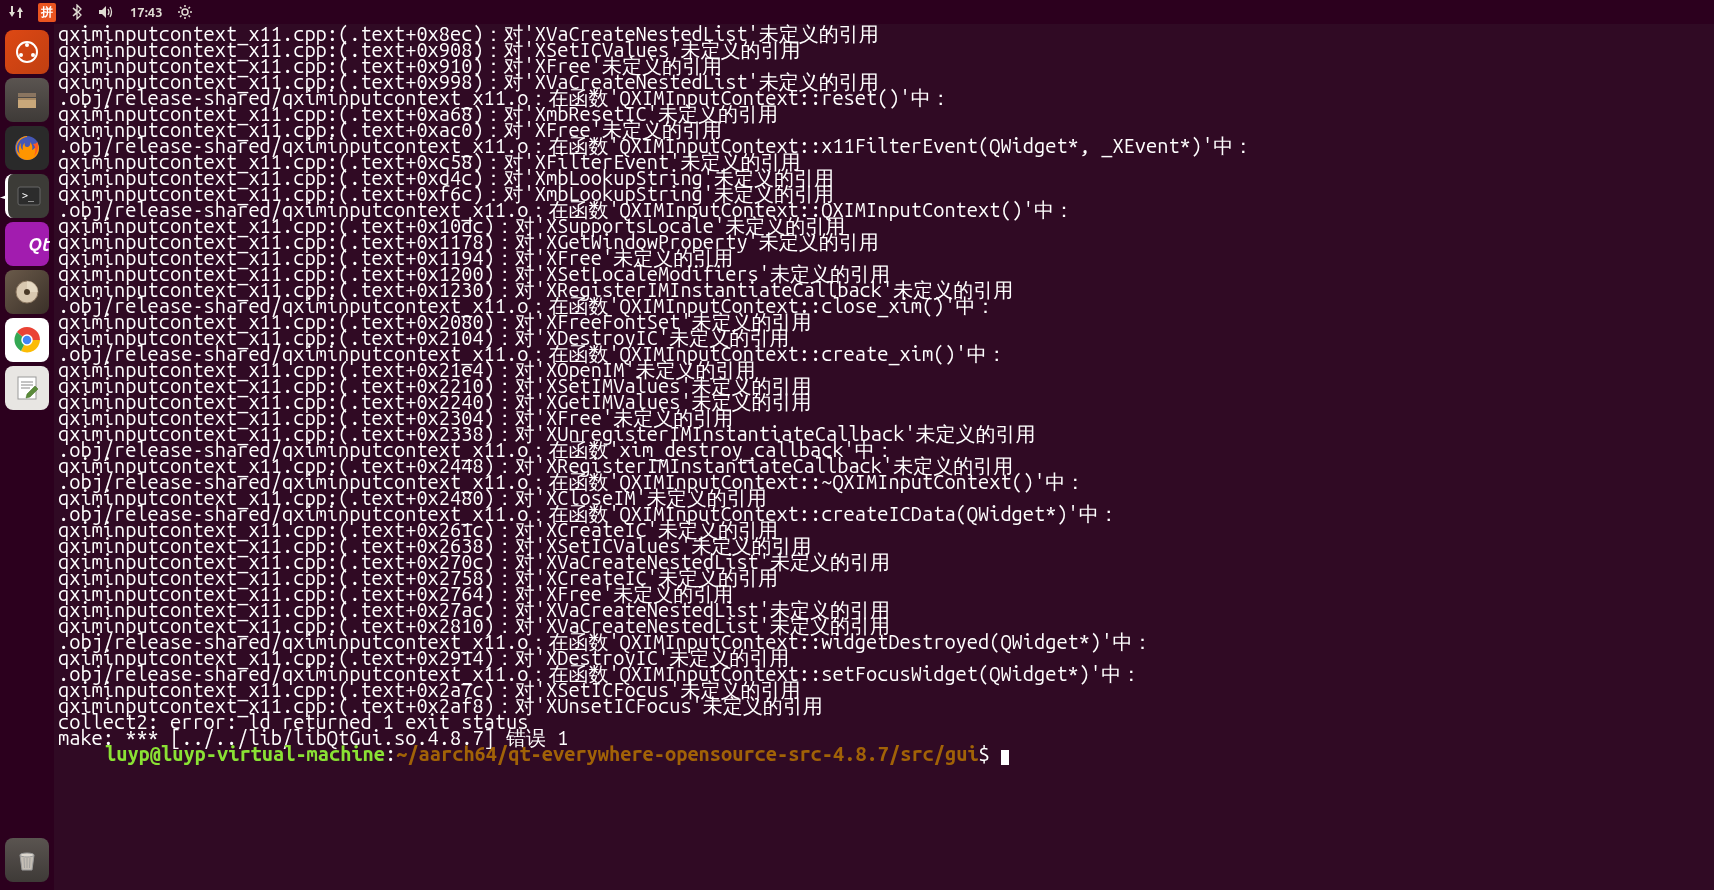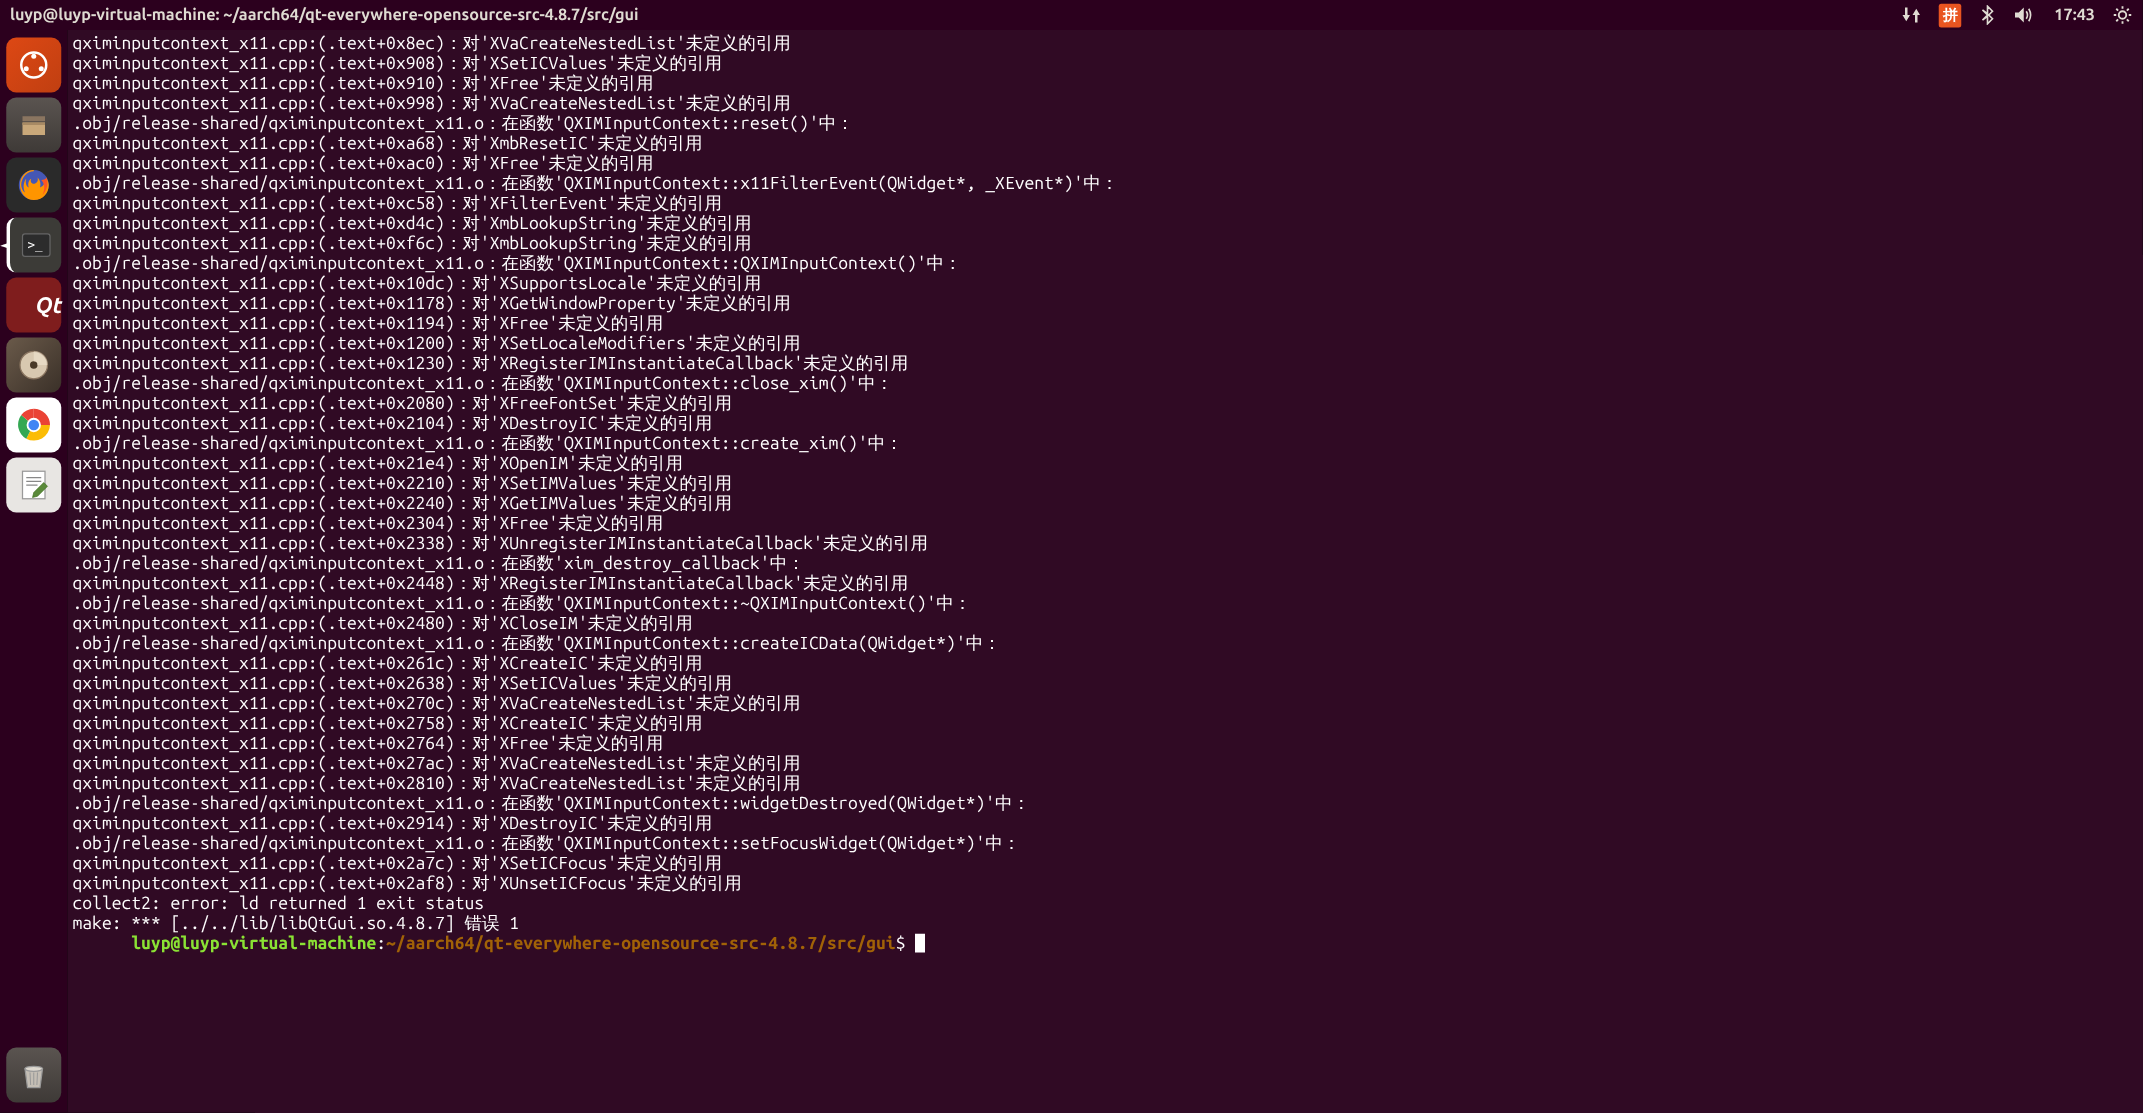--- a/index.html
+++ b/index.html
@@ -84,21 +84,21 @@
     }
     .launcher-firefox {
       background: #2a2a2a;
     }
     .launcher-terminal {
       background: #3c3b37;
       color: #fff;
       border-left: 3px solid #fff;
     }
     .launcher-qt {
-      background: #7f1d1d;
+      background: #a21caf;
       color: #fff;
       font-weight: bold;
       padding-left: 24px;
     }
     .launcher-disc {
       background: linear-gradient(135deg, #6a5a4a, #3a3028);
     }
     .launcher-chrome {
       background: #fff;
     }
@@ -115,21 +115,21 @@
       top: 24px;
       left: 54px;
       right: 0;
       bottom: 0;
       background: #300a24;
       overflow: hidden;
     }
     .terminal-content {
       padding: 2px 4px;
       font-family: "Ubuntu Mono", "DejaVu Sans Mono", monospace;
-      font-size: 14px;
+      font-size: 20px;
       line-height: 16px;
       color: #ffffff;
       white-space: pre;
     }
     .terminal-content .prompt-user {
       color: #8ae234;
       font-weight: bold;
       margin-left: 47px;
     }
     .terminal-content .prompt-path {
@@ -145,23 +145,20 @@
       height: 15px;
       background: #fff;
       vertical-align: text-bottom;
     }
     svg { display: block; }
   </style>
 </head>
 <body>
 
 <div class="menubar">
-  <div class="menubar-left">
-    <span>luyp@luyp-virtual-machine: ~/aarch64/qt-everywhere-opensource-src-4.8.7/src/gui</span>
-  </div>
   <div class="menubar-right">
     <span>
       <svg width="16" height="16" viewBox="0 0 16 16">
           <path d="M3 2 L3 8 L1 8 L4 13 L7 8 L5 8 L5 2 Z M11 14 L11 8 L9 8 L12 3 L15 8 L13 8 L13 14 Z" fill="#dfdbd2"></path>
         </svg>
     </span>
     <span style="background:#e95420;color:#fff;padding:1px 3px;border-radius:2px;font-size:12px;">拼</span>
     <span>
       <svg width="14" height="16" viewBox="0 0 14 16">
           <path d="M7 1 L7 7 L3 4 L7 8 L3 12 L7 9 L7 15 L11 11 L8 8 L11 5 Z" fill="none" stroke="#dfdbd2" stroke-width="1.3"></path>

